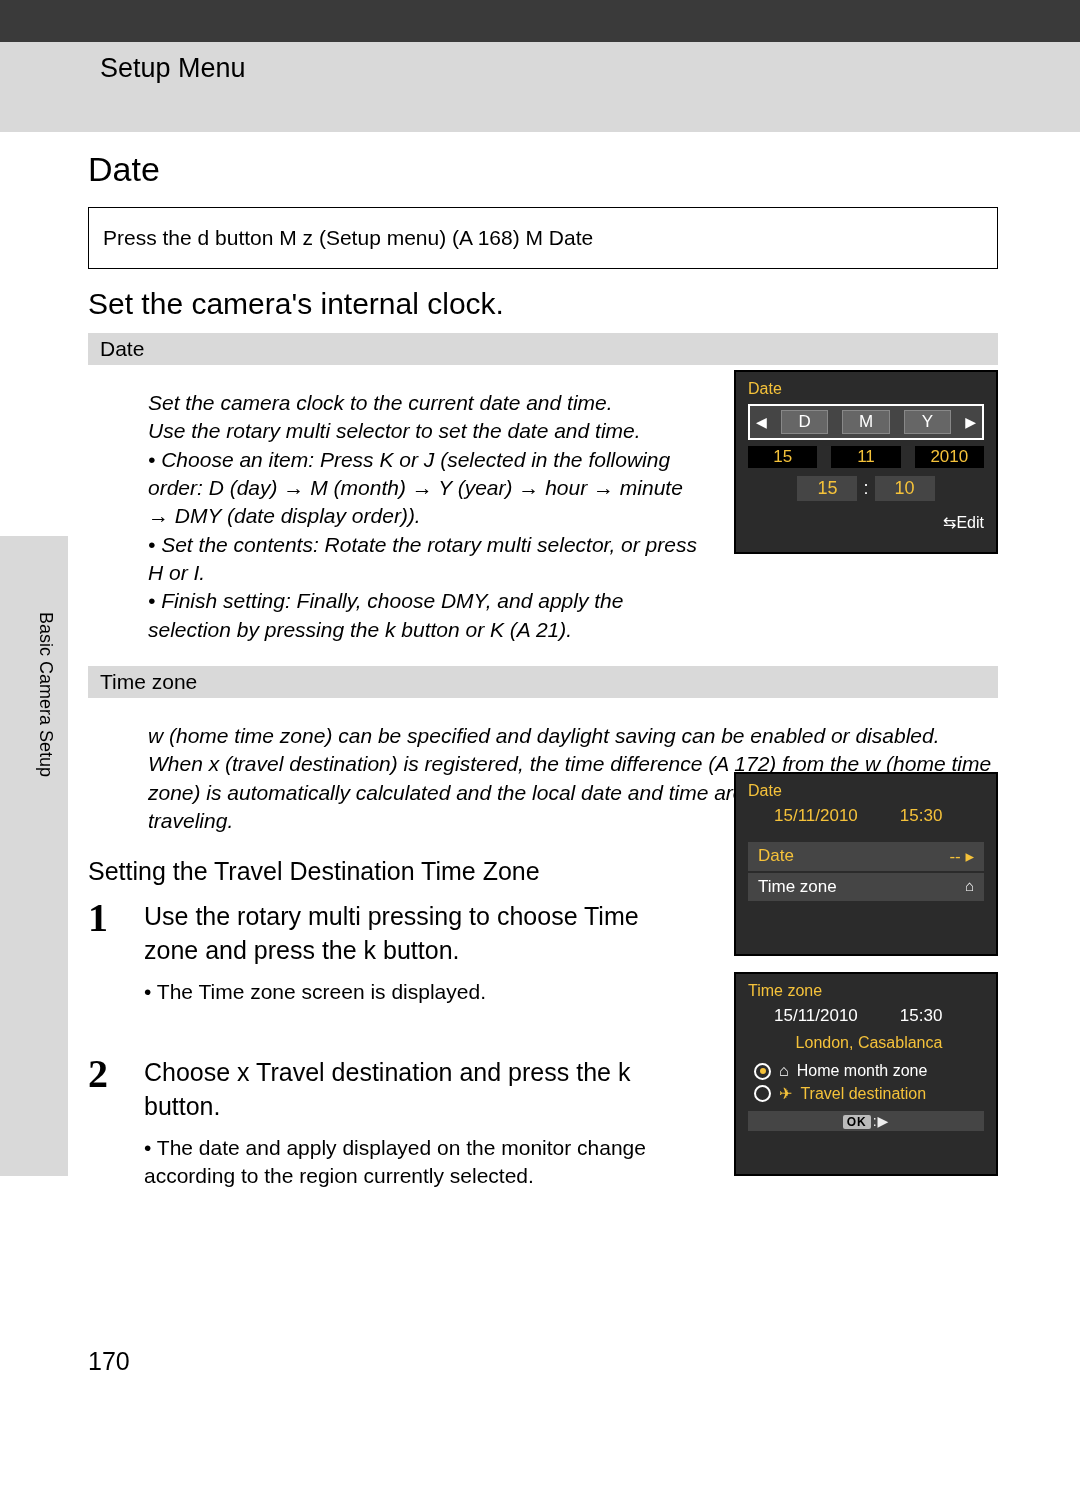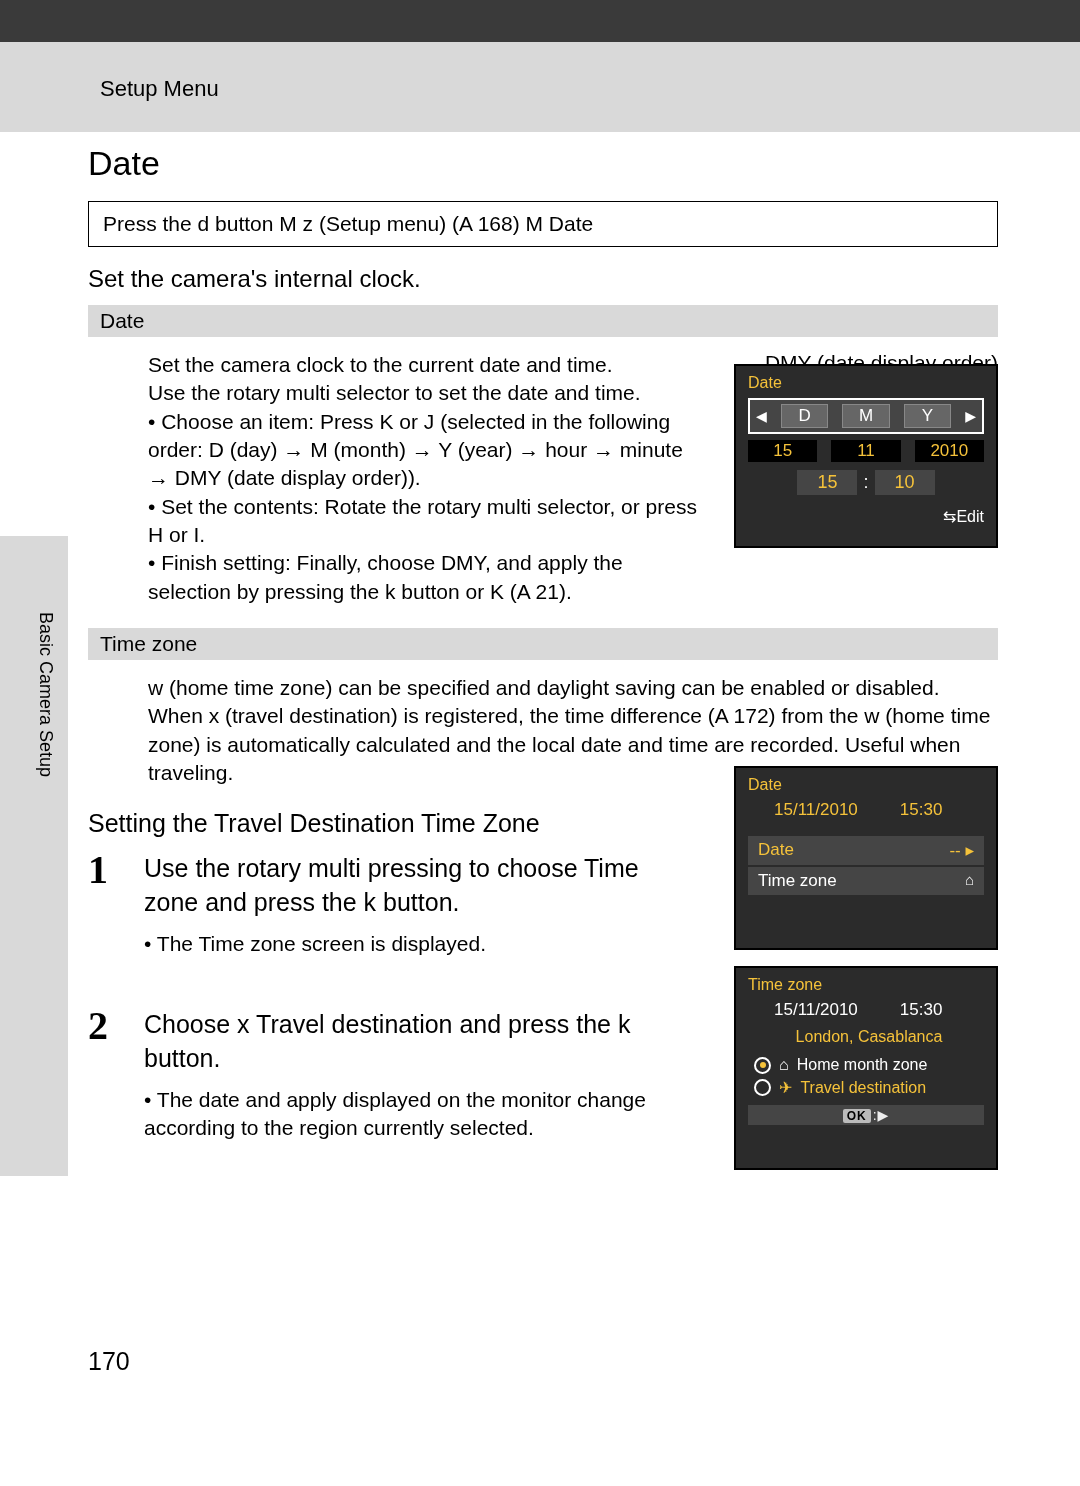--- a/index.html
+++ b/index.html
@@ -24,58 +24,58 @@
   }
   .top-light {
     background: #d9d9d9;
     height: 90px;
     width: 100%;
     position: relative;
   }
   .setup-label {
     position: absolute;
     left: 100px;
-    bottom: 30px;
-    font-size: 22px;
+    bottom: 48px;
+    font-size: 27px;
   }
   .side-tab {
     position: absolute;
     left: 0;
     top: 536px;
     width: 68px;
     height: 640px;
     background: #d9d9d9;
   }
   .side-text {
     position: absolute;
     left: 35px;
     top: 612px;
     font-size: 18px;
     writing-mode: vertical-rl;
     text-orientation: mixed;
   }
   .content {
     position: absolute;
     left: 88px;
-    top: 144px;
+    top: 150px;
     width: 910px;
   }
   h1.page-title {
     font-size: 34px;
     font-weight: normal;
     margin: 0 0 18px 0;
   }
   .breadcrumb-box {
     border: 1px solid #000;
-    padding: 10px 14px;
+    padding: 18px 14px;
     font-size: 21px;
     margin-bottom: 18px;
   }
   .lead {
-    font-size: 24px;
+    font-size: 30px;
     margin-bottom: 12px;
     margin-top: 12px;
   }
   .section-head {
     background: #d9d9d9;
     padding: 4px 12px;
     font-size: 21px;
     margin-bottom: 8px;
   }
   .indent {
@@ -83,21 +83,21 @@
     font-size: 21px;
     line-height: 1.35;
     position: relative;
   }
   .float-label {
     position: absolute;
     right: 0;
     top: -2px;
     font-size: 21px;
   }
-  .section-g { margin-top: 14px; }
+  .section-g { margin-top: 24px; font-style: italic; }
   .subhead {
     font-size: 25px;
     margin: 22px 0 14px 0;
   }
   .step-row {
     position: relative;
     margin-bottom: 50px;
   }
   .step-num {
     position: absolute;

